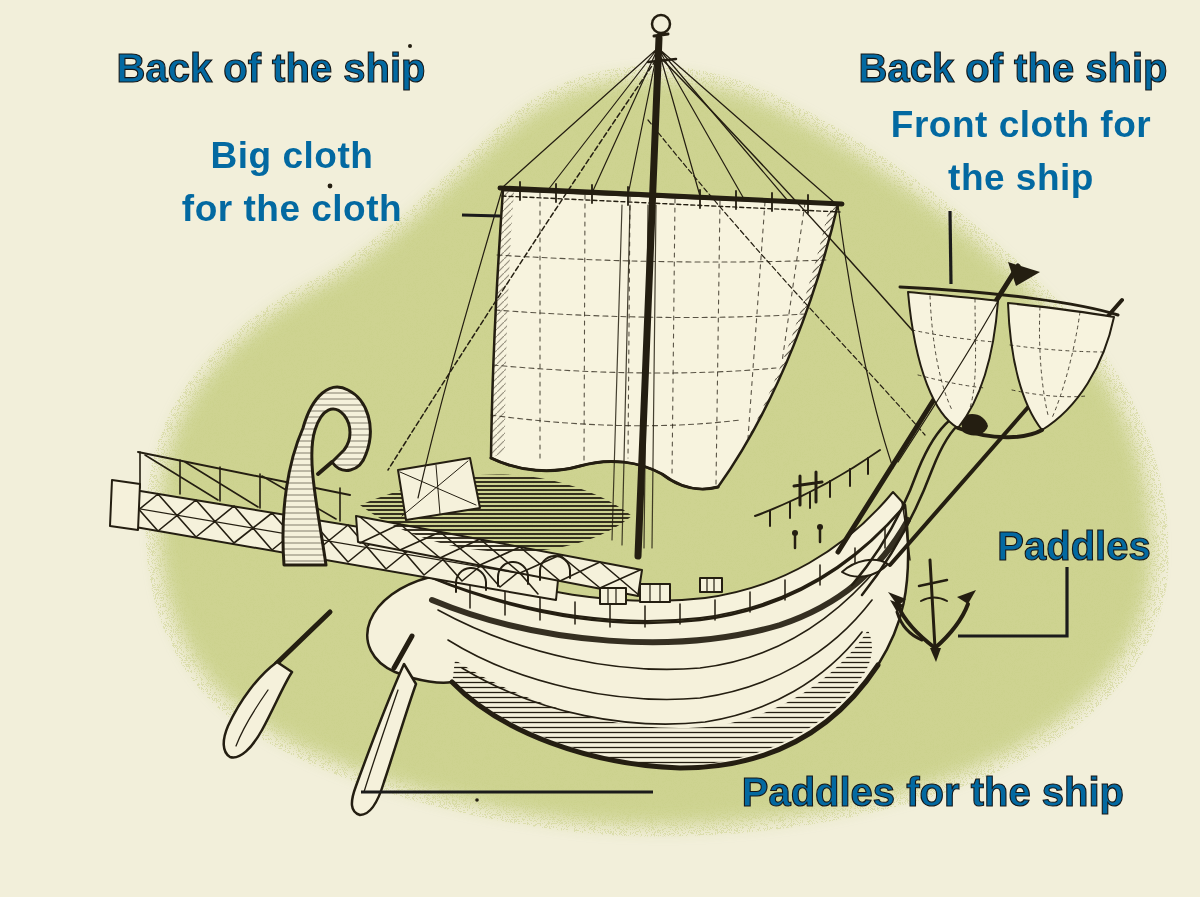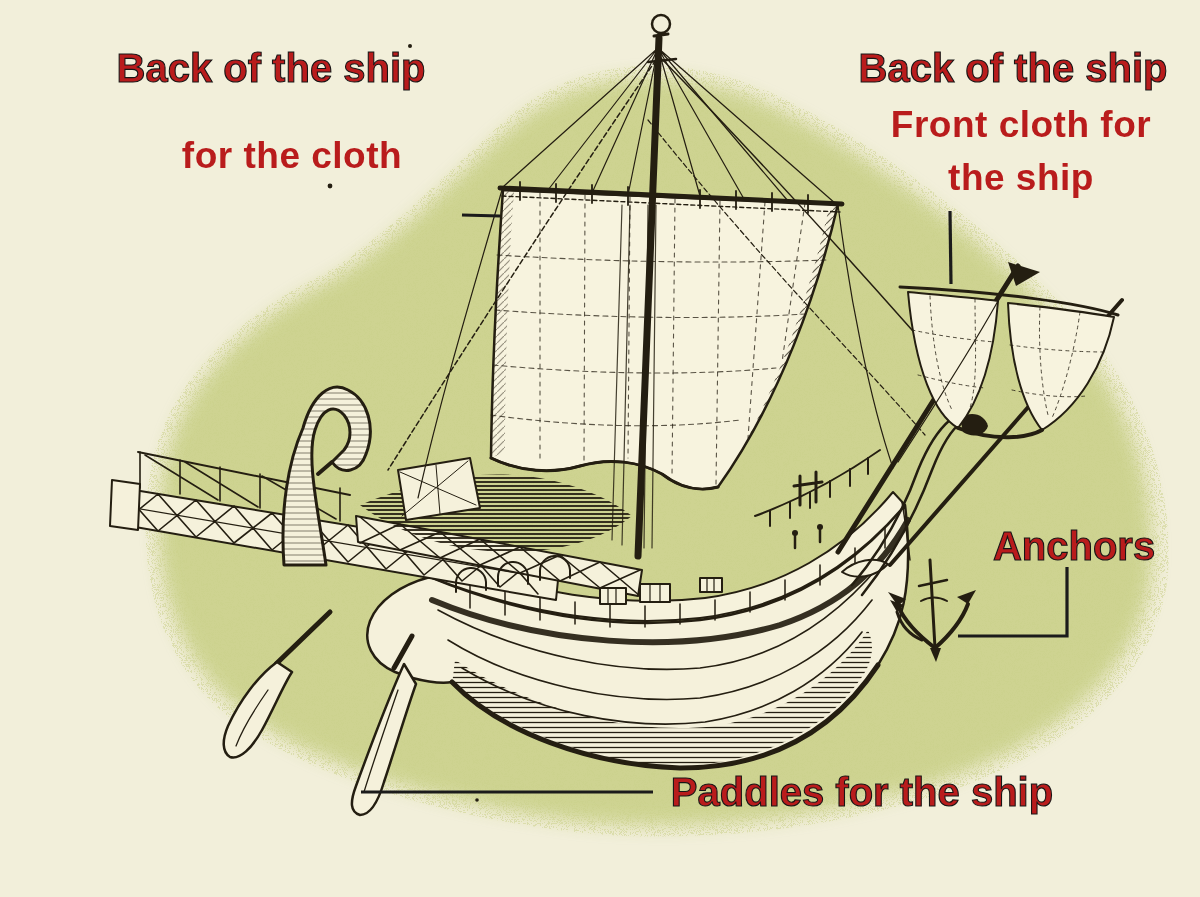--- a/index.html
+++ b/index.html
@@ -4,32 +4,32 @@
 <style>
   html,body{margin:0;padding:0;}
   body{width:1200px;height:897px;overflow:hidden;}
   .stage{
     position:relative;width:1200px;height:897px;
     background:#f2efda;
     font-family:"Liberation Sans","DejaVu Sans",sans-serif;
   }
   .stage svg{position:absolute;left:0;top:0;}
   .lbl{
-    position:absolute;color:#b91c1c;line-height:1.42;
+    position:absolute;color:#0369a1;line-height:1.42;
     white-space:nowrap;text-align:center;
   }
   .lbl .ln{display:block;}
   .xl{font-size:40px;font-weight:700;-webkit-text-stroke:1.1px #161616;letter-spacing:0px;}
   .lg{font-size:37px;font-weight:700;letter-spacing:0.5px;}
   #lbl-back{left:90px;top:40px;width:362px;}
   #lbl-bigcloth{left:118px;top:130px;width:348px;}
   #lbl-front{left:826px;top:40px;width:374px;}
   #lbl-frontcloth{left:840px;top:99px;width:362px;}
   #lbl-anchors{left:986px;top:518px;width:176px;}
-  #lbl-paddles{left:642px;top:764px;width:440px;text-align:center;}
+  #lbl-paddles{left:684px;top:764px;width:440px;text-align:right;}
 </style>
 </head>
 <body>
 
 <div class="stage">
 
   <svg width="1200" height="897" viewBox="0 0 1200 897">
     <defs>
       <filter id="blurBlob" x="-20%" y="-20%" width="140%" height="140%">
         <feGaussianBlur stdDeviation="9"></feGaussianBlur>
@@ -231,33 +231,34 @@
       <path d="M1067,567 L1067,636 L958,636"></path>
       <path d="M361,792 L653,792"></path>
     </g>
   </svg>
 
   <div id="lbl-back" class="lbl xl">
     <span class="ln">Back of the ship</span>
   </div>
 
   <div id="lbl-bigcloth" class="lbl lg">
+    <span class="ln">Big cloth</span>
     <span class="ln">for the cloth</span>
   </div>
 
   <div id="lbl-front" class="lbl xl">
     <span class="ln">Back of the ship</span>
   </div>
 
   <div id="lbl-frontcloth" class="lbl lg">
     <span class="ln">Front cloth for</span>
     <span class="ln">the ship</span>
   </div>
 
   <div id="lbl-anchors" class="lbl xl">
-    <span class="ln">Anchors</span>
+    <span class="ln">Paddles</span>
   </div>
 
   <div id="lbl-paddles" class="lbl xl">
     <span class="ln">Paddles for the ship</span>
   </div>
 
 </div>
 
 </body></html>

